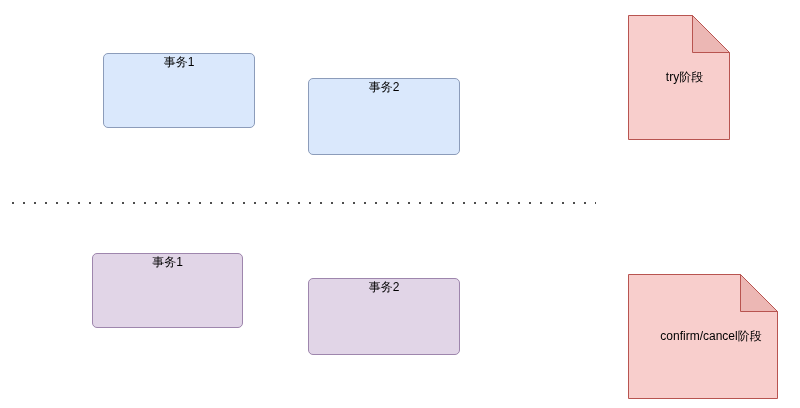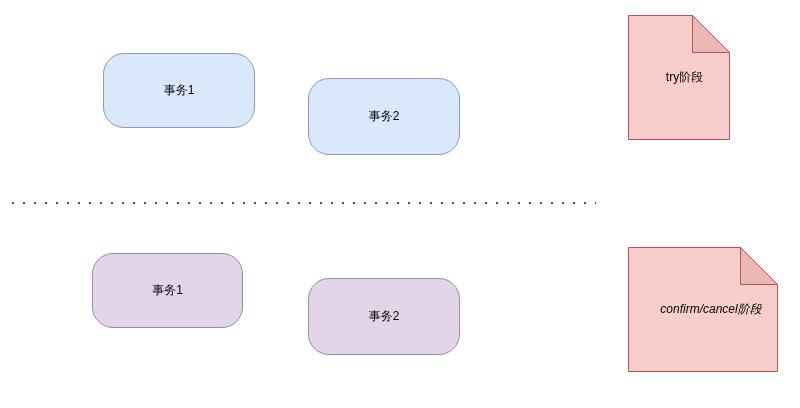--- a/index.html
+++ b/index.html
@@ -12,23 +12,23 @@
     width: 800px;
     height: 408px;
     background: var(--canvas-bg, #ffffff);
     font-family: "Liberation Sans", sans-serif;
     overflow: hidden;
   }
   .box {
     position: absolute;
     box-sizing: border-box;
     border: 1px solid;
-    border-radius: 21px;
+    border-radius: 5px;
     display: flex;
-    align-items: center;
+    align-items: flex-start;
     justify-content: center;
   }
   .box.blue {
     background: var(--blue-fill, #dae8fc);
     border-color: var(--blue-stroke, #8c9cba);
   }
   .box.purple {
     background: var(--purple-fill, #e1d5e7);
     border-color: var(--purple-stroke, #9e86ad);
   }
@@ -106,21 +106,21 @@
   </svg>
 
   <div class="box purple" style="left:92px; top:253px; width:151px; height:75px;">
     <span class="box-label">事务1</span>
   </div>
 
   <div class="box purple" style="left:308px; top:278px; width:152px; height:77px;">
     <span class="box-label">事务2</span>
   </div>
 
-  <div class="note" style="left:628px; top:247px; width:166px; height:125px;font-style:italic;">
+  <div class="note" style="left:628px; top:274px; width:166px; height:125px;">
     <svg width="150" height="125" viewBox="0 0 150 125">
       <path class="note-body" d="M0.5,0.5 L112.5,0.5 L149.5,37.5 L149.5,124.5 L0.5,124.5 Z"></path>
       <path class="note-fold" d="M112.5,0.5 L112.5,37.5 L149.5,37.5 Z"></path>
     </svg>
     <span class="note-label">confirm/cancel阶段</span>
   </div>
 
 </div>
 
 </body></html>

